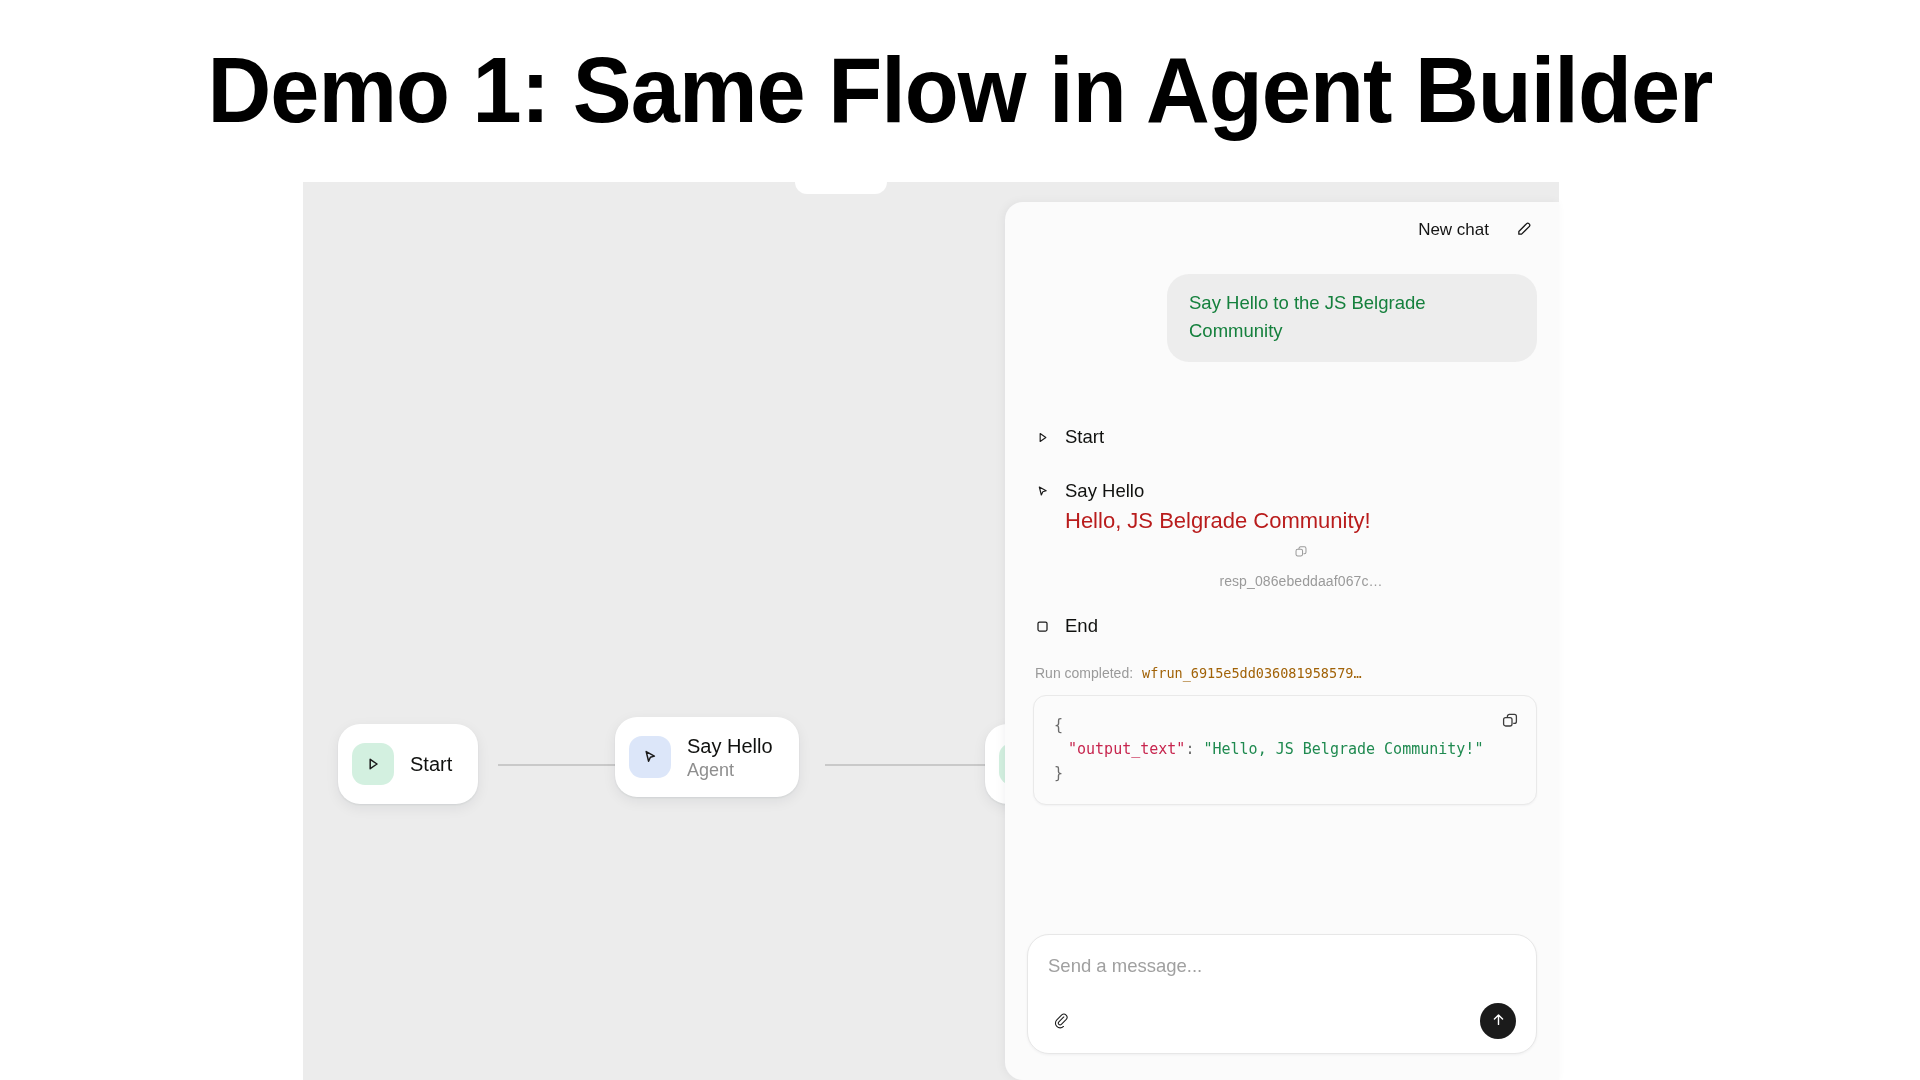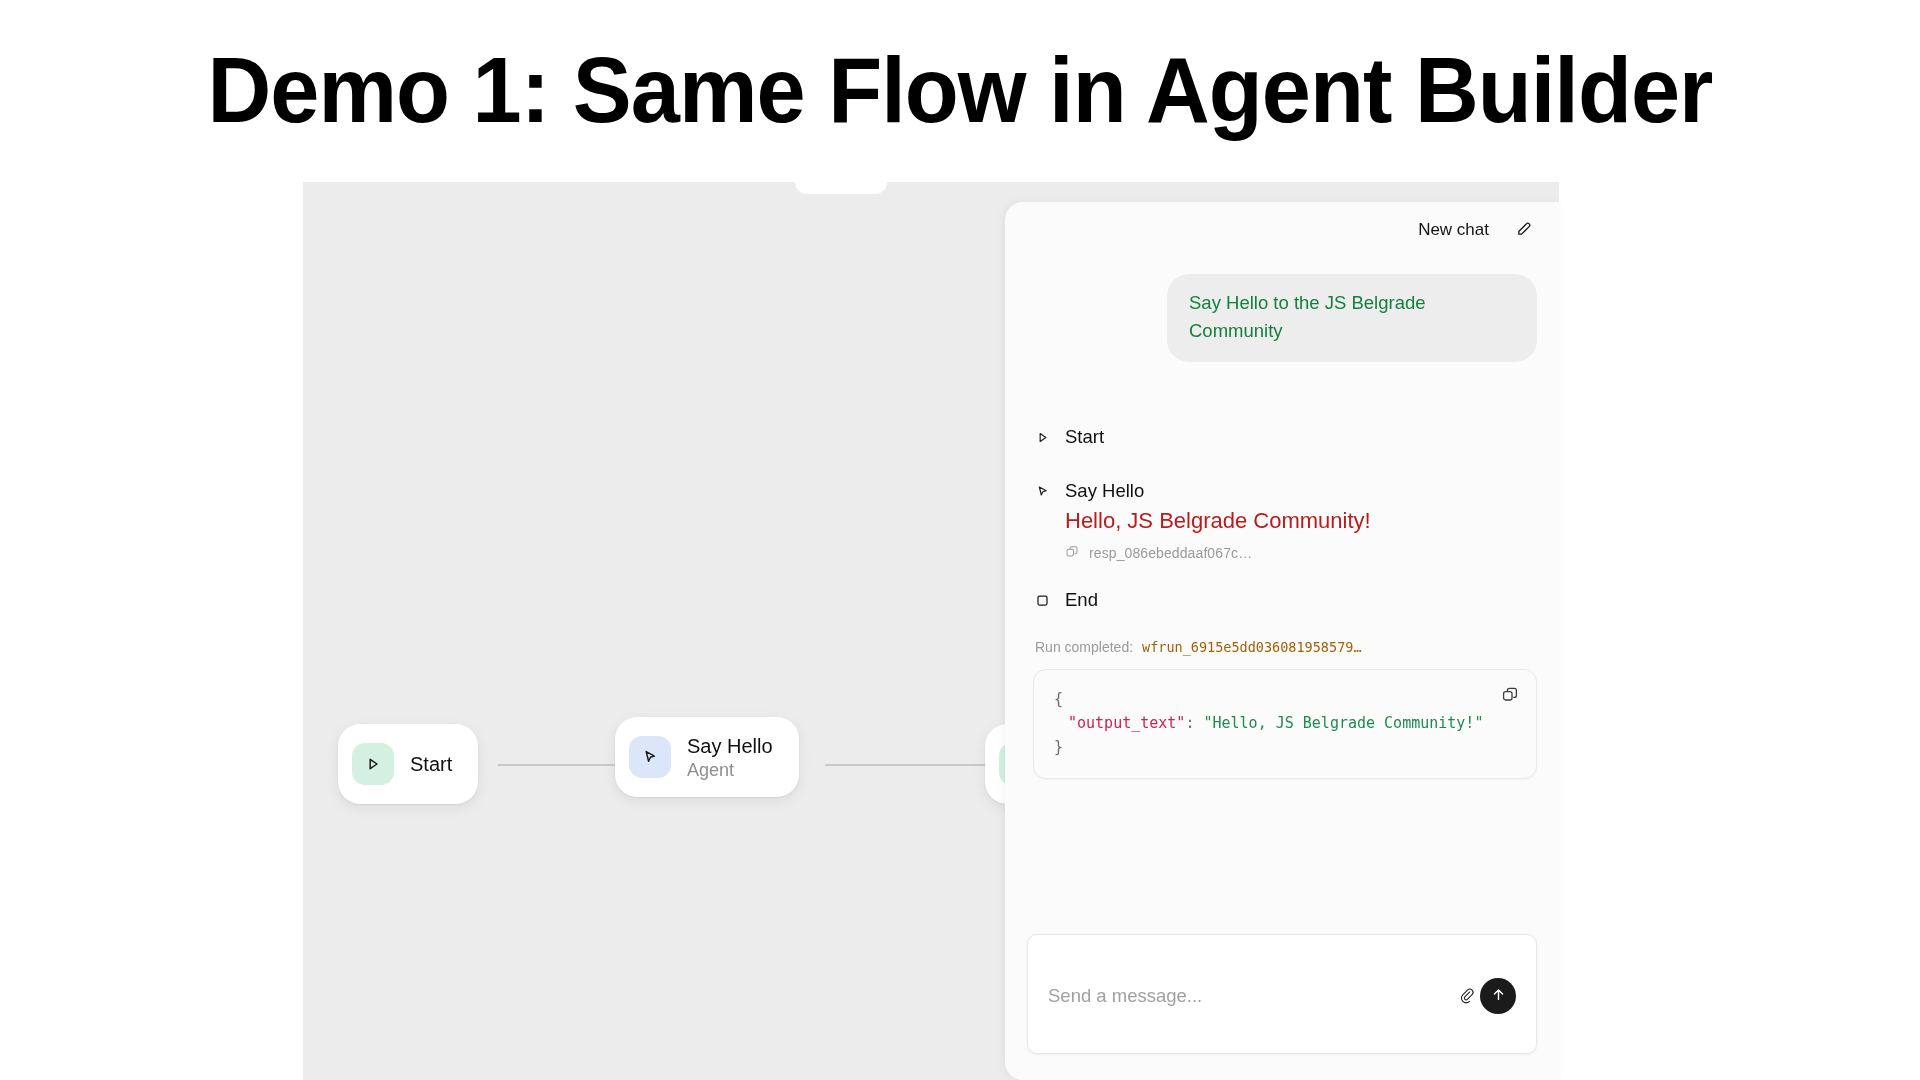--- a/index.html
+++ b/index.html
@@ -207,23 +207,25 @@
 
   .trace-output {
     margin: 1px 0 0 32px;
     font-size: 22px;
     line-height: 26px;
     color: #b91c1c;
   }
 
   .trace-id-row {
     display: flex;
+    align-items: center;
     gap: 10px;
     margin: 11px 0 0 32px;
     cursor: pointer;
+    flex-direction: column;
   }
   .trace-id-text {
     font-size: 14px;
     letter-spacing: .1px;
     color: #9a9a9a;
   }
 
   .step-gap { height: 24px; }
 
   #run-status {
@@ -272,24 +274,25 @@
   }
 
   
   #composer-wrap {
     flex: 0 0 auto;
     padding: 0 22px 26px 22px;
   }
   #composer {
     background: #ffffff;
     border: 1px solid #e7e7e7;
-    border-radius: 10px;
+    border-radius: 22px;
     height: 120px;
     padding: 18px 20px 14px 20px;
     display: flex;
+    flex-direction: column;
     justify-content: space-between;
     box-shadow: 0 1px 3px rgba(16,24,40,.05);
   }
   #composer-input {
     border: none;
     outline: none;
     background: transparent;
     font-family: inherit;
     font-size: 18.5px;
     line-height: 26px;

